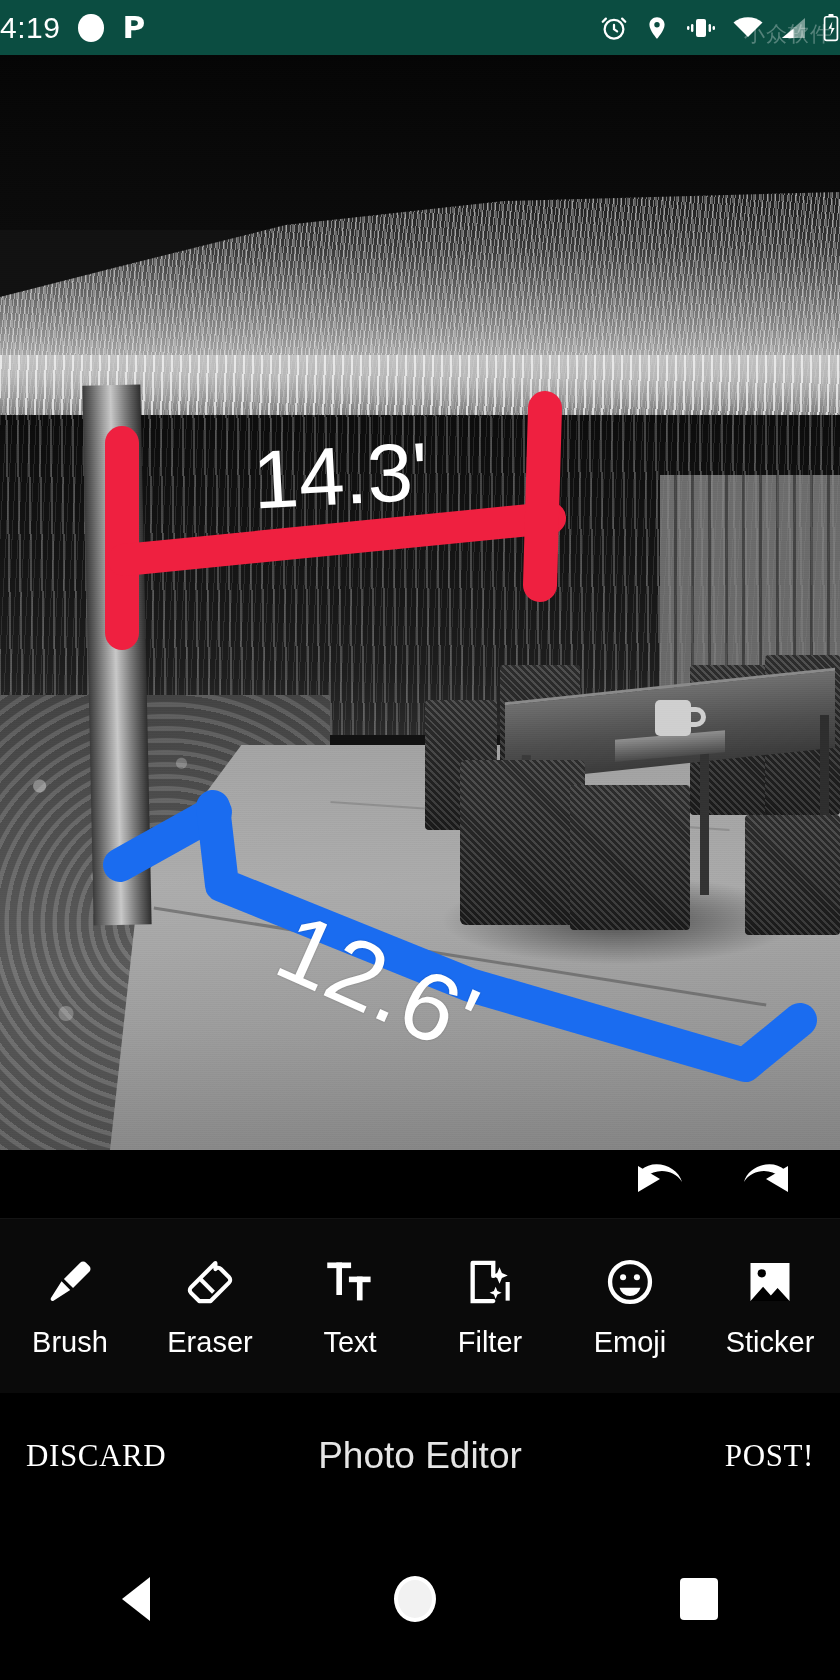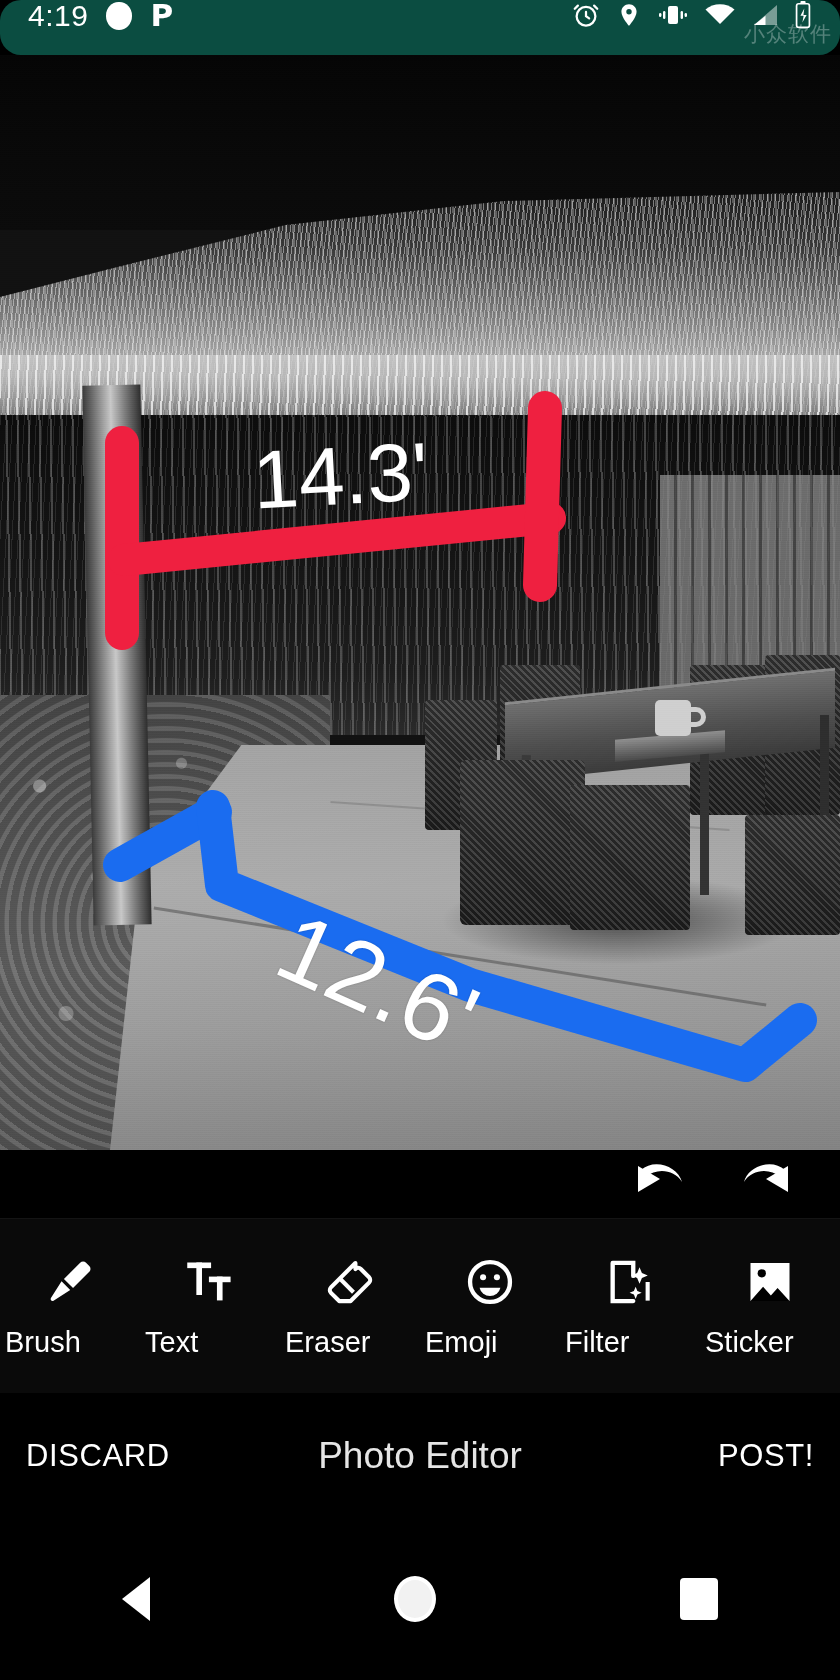--- a/index.html
+++ b/index.html
@@ -9,23 +9,22 @@
     font-family:"Liberation Sans", sans-serif;
     overflow:hidden;
   }
   #app { position:relative; width:840px; height:1680px; background:#000; }
 
   
   .statusbar {
     position:absolute; top:0; left:0;
     width:840px; height:55px;
     background:#0b4d41;
-    display:flex; align-items:flex-start;
-    padding:0 28px;
-    border-radius:21px;
+    display:flex; align-items:center;
+    padding:0 0;
   }
   .sb-left { display:flex; align-items:center; gap:18px; }
   .sb-time {
     color:#fff; font-size:30px; font-weight:400;
     letter-spacing:0.5px; line-height:1;
   }
   .sb-dot {
     width:26px; height:28px; background:#fff;
     border-radius:48% 48% 50% 50%;
   }
@@ -220,40 +219,40 @@
 
   
   .tools {
     position:absolute; top:1218px; left:0;
     width:840px; height:175px;
     background:#0a0a0a;
     display:flex; align-items:center; justify-content:space-around;
     border-top:1px solid #141414;
   }
   .tool {
-    display:flex; flex-direction:column; 
+    display:flex; flex-direction:column; align-items:center;
     gap:16px; width:130px; cursor:pointer;
   }
   .tool-icon { height:56px; display:flex; align-items:center; justify-content:center; }
   .tool-label {
     color:#fff; font-size:29px; font-weight:400;
     font-family:"Liberation Sans", sans-serif;
   }
 
   
   .actionbar {
     position:absolute; top:1393px; left:0;
     width:840px; height:125px;
     background:#000;
     display:flex; align-items:center;
     padding:0 26px;
   }
   .ab-left, .ab-right {
     color:#fff; font-size:31px; letter-spacing:0.6px;
-    font-family:Liberation Sans, sans-serif;
+    font-family:Liberation Serif, serif;
   }
   .ab-title {
     position:absolute; left:0; right:0; text-align:center;
     color:#e5e5e5; font-size:37px;
     font-family:"Liberation Sans", sans-serif;
     pointer-events:none;
   }
   .ab-right { margin-left:auto; }
 
   
@@ -403,66 +402,66 @@
         <svg width="52" height="52" viewBox="0 0 24 24" fill="#fff">
           <path d="M19.4 3.1a1.9 1.9 0 0 0-2.7 0L9.2 10.6l4.2 4.2 7.5-7.5a1.9 1.9 0 0 0 0-2.7l-1.5-1.5z"></path>
           <path d="M8.1 11.7 3.2 19.4c-.5.8.4 1.7 1.2 1.2l7.7-4.9-4-4z"></path>
         </svg>
       </span>
       <span class="tool-label">Brush</span>
     </div>
 
     <div class="tool">
       <span class="tool-icon">
+        <svg width="52" height="52" viewBox="0 0 24 24" fill="none" stroke="#fff" stroke-width="1.9" stroke-linejoin="round">
+          <path d="M14.5 3.2 3.2 14.5a1.8 1.8 0 0 0 0 2.5l3.8 3.8h5.3l8.5-8.5a1.8 1.8 0 0 0 0-2.5l-3.8-3.8a1.8 1.8 0 0 0-2.5 0z"></path>
+          <path d="M7.3 10.4l6.3 6.3"></path>
+        </svg>
+      </span>
+      <span class="tool-label">Eraser</span>
+    </div>
+
+    <div class="tool">
+      <span class="tool-icon">
         <svg width="52" height="52" viewBox="0 0 24 24" fill="#fff">
           <rect x="1.5" y="3" width="11" height="2.6"></rect>
           <rect x="5.7" y="3" width="2.6" height="15"></rect>
           <rect x="11.5" y="9.5" width="10" height="2.6"></rect>
           <rect x="15.2" y="9.5" width="2.6" height="11"></rect>
         </svg>
       </span>
       <span class="tool-label">Text</span>
     </div>
 
     <div class="tool">
       <span class="tool-icon">
-        <svg width="52" height="52" viewBox="0 0 24 24" fill="none" stroke="#fff" stroke-width="1.9" stroke-linejoin="round">
-          <path d="M14.5 3.2 3.2 14.5a1.8 1.8 0 0 0 0 2.5l3.8 3.8h5.3l8.5-8.5a1.8 1.8 0 0 0 0-2.5l-3.8-3.8a1.8 1.8 0 0 0-2.5 0z"></path>
-          <path d="M7.3 10.4l6.3 6.3"></path>
-        </svg>
-      </span>
-      <span class="tool-label">Eraser</span>
+        <svg width="52" height="52" viewBox="0 0 24 24" fill="none" stroke="#fff" stroke-width="2">
+          <path d="M4 3.2h9.5v6M4 3.2v17.6h9.5" stroke-linecap="round"></path>
+          <path d="M16.4 5.2l1.1 2.7 2.7 1.1-2.7 1.1-1.1 2.7-1.1-2.7L12.6 9l2.7-1.1z" fill="#fff" stroke="none"></path>
+          <path d="M14.6 14.2l.8 2 2 .8-2 .8-.8 2-.8-2-2-.8 2-.8z" fill="#fff" stroke="none"></path>
+          <rect x="19.2" y="12" width="1.9" height="8.6" fill="#fff" stroke="none"></rect>
+        </svg>
+      </span>
+      <span class="tool-label">Filter</span>
     </div>
 
     <div class="tool">
       <span class="tool-icon">
         <svg width="52" height="52" viewBox="0 0 24 24" fill="none" stroke="#fff" stroke-width="2">
           <circle cx="12" cy="12" r="9.2"></circle>
           <circle cx="8.8" cy="9.8" r="1.4" fill="#fff" stroke="none"></circle>
           <circle cx="15.2" cy="9.8" r="1.4" fill="#fff" stroke="none"></circle>
           <path d="M7.2 14.6h9.6a4.9 4.9 0 0 1-9.6 0z" fill="#fff" stroke="none"></path>
         </svg>
       </span>
       <span class="tool-label">Emoji</span>
     </div>
 
     <div class="tool">
       <span class="tool-icon">
-        <svg width="52" height="52" viewBox="0 0 24 24" fill="none" stroke="#fff" stroke-width="2">
-          <path d="M4 3.2h9.5v6M4 3.2v17.6h9.5" stroke-linecap="round"></path>
-          <path d="M16.4 5.2l1.1 2.7 2.7 1.1-2.7 1.1-1.1 2.7-1.1-2.7L12.6 9l2.7-1.1z" fill="#fff" stroke="none"></path>
-          <path d="M14.6 14.2l.8 2 2 .8-2 .8-.8 2-.8-2-2-.8 2-.8z" fill="#fff" stroke="none"></path>
-          <rect x="19.2" y="12" width="1.9" height="8.6" fill="#fff" stroke="none"></rect>
-        </svg>
-      </span>
-      <span class="tool-label">Filter</span>
-    </div>
-
-    <div class="tool">
-      <span class="tool-icon">
         <svg width="52" height="52" viewBox="0 0 24 24" fill="#fff">
           <path d="M3 3.2h18v17.6H3z"></path>
           <path d="M3 20.8l5.8-6.6 3.6 4 3.1-3.4 5.5 6z" fill="#000"></path>
           <circle cx="8.2" cy="8" r="1.9" fill="#000"></circle>
         </svg>
       </span>
       <span class="tool-label">Sticker</span>
     </div>
 
   </div>

